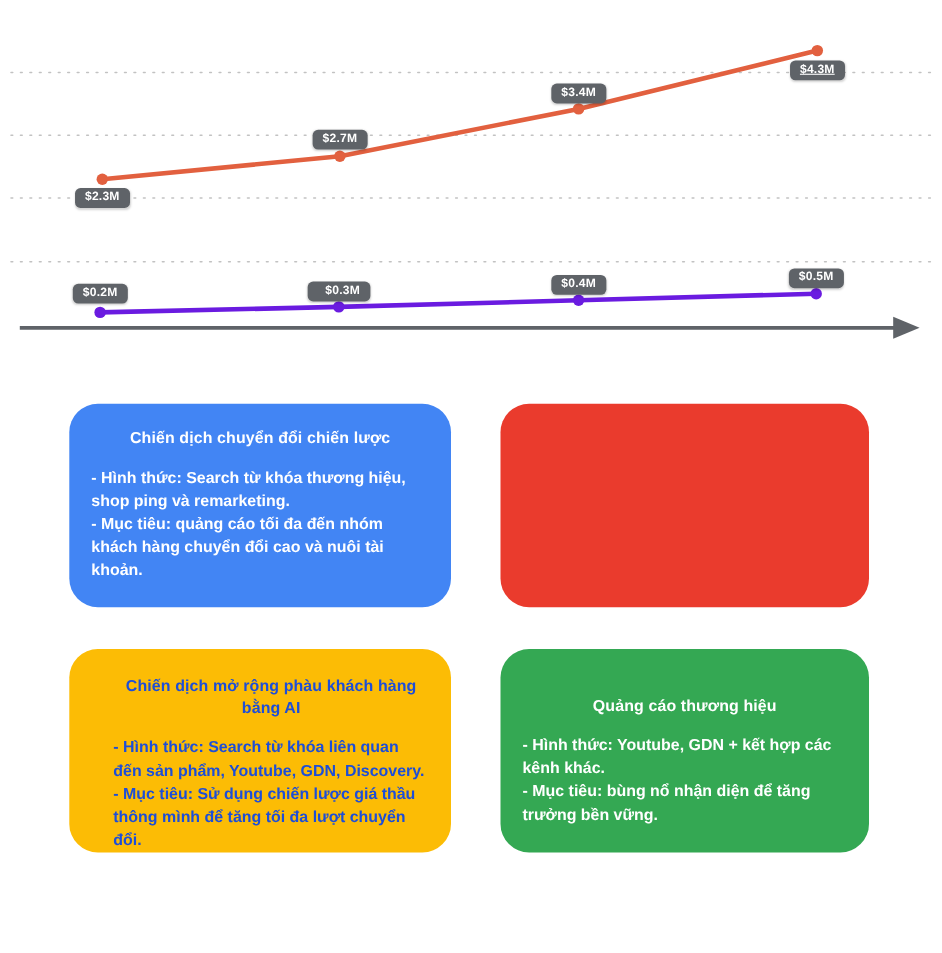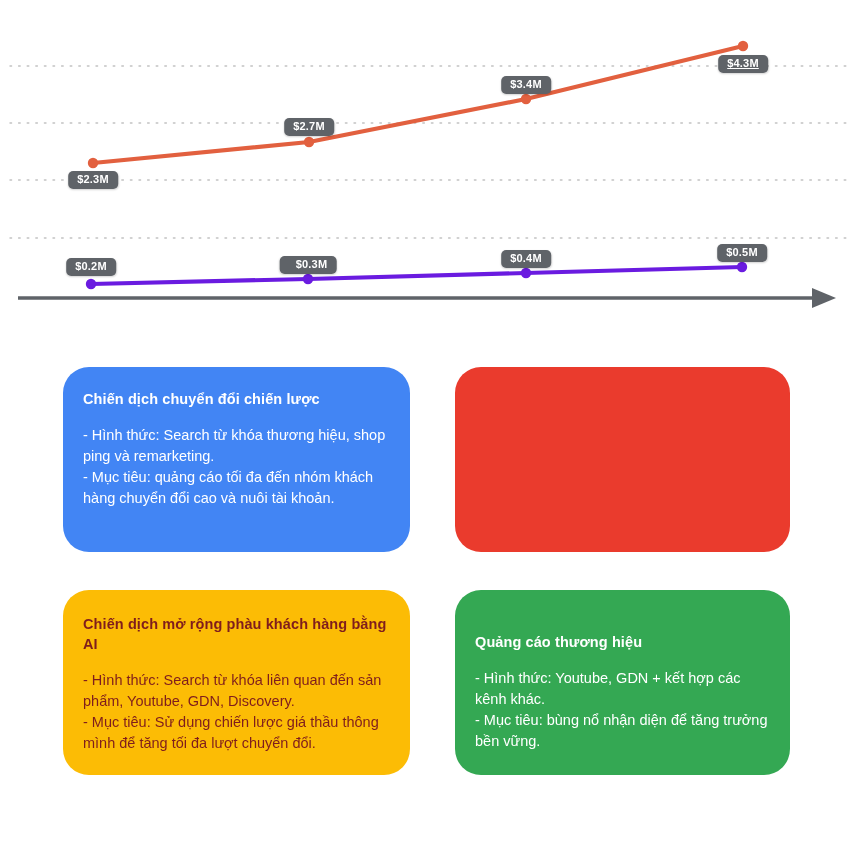--- a/index.html
+++ b/index.html
@@ -70,40 +70,41 @@
     padding: 22px 20px 18px 20px;
     color: #ffffff;
     display: flex;
     flex-direction: column;
     overflow: hidden;
   }
 
   .card-title {
     font-size: 14.5px;
     font-weight: bold;
+    text-align: center;
     line-height: 20px;
     letter-spacing: 0.1px;
   }
 
   .card-body {
     margin-top: 16px;
     font-size: 14.5px;
     line-height: 21px;
-    font-weight: 400;
+    font-weight: 700;
   }
 
   .card-body .line { display: block; }
 
   .card-blue   { background: #4285F4; }
   .card-red    { background: #EA3B2D; }
   .card-yellow { background: #FCBC05; }
   .card-green  { background: #34A853; }
 
   .card-yellow .card-title,
-  .card-yellow .card-body { color: #7f1d1d; }
+  .card-yellow .card-body { color: #1d4ed8; margin-left: 20px; }
 
   .card-red   { padding-top: 24px; }
   .card-green { padding-top: 42px; }
   .card-yellow{ padding-top: 24px; }
 </style>
 </head>
 <body>
 
 <div id="page">
 

